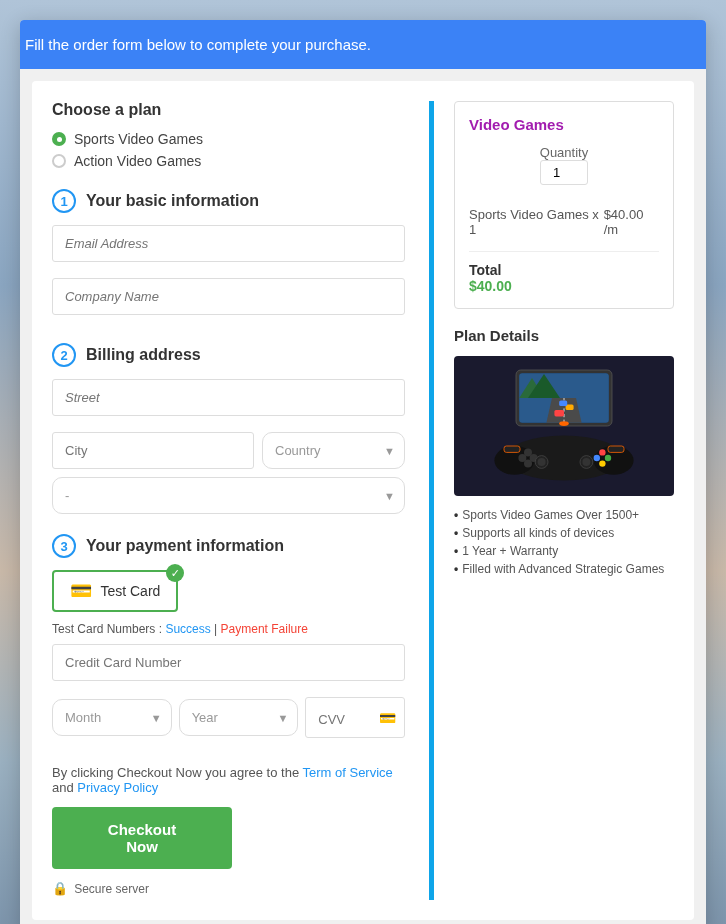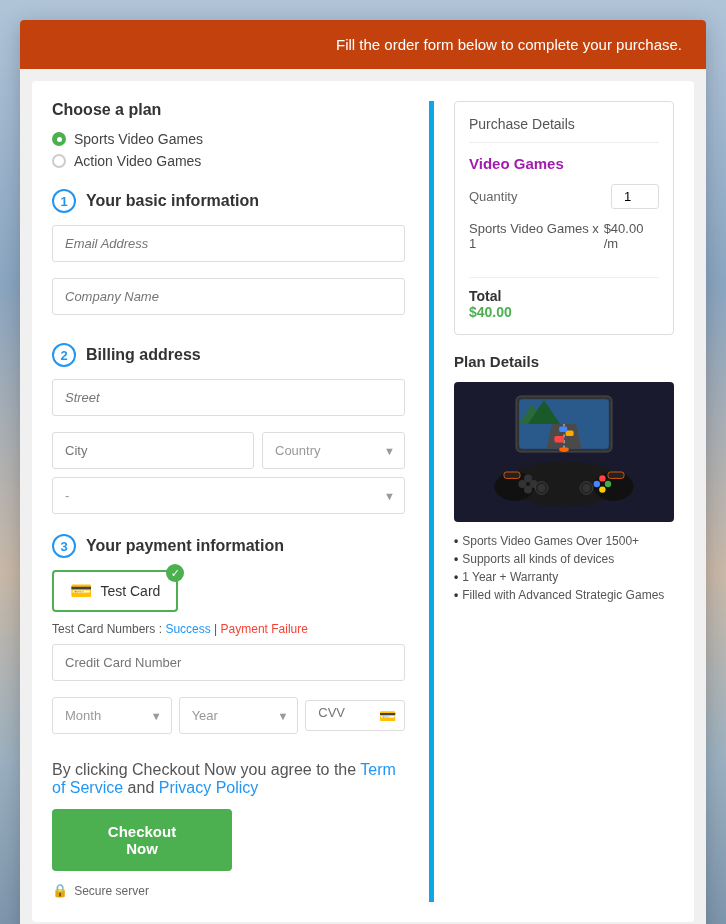--- a/index.html
+++ b/index.html
@@ -13,24 +13,24 @@
       padding: 20px;
     }
     .page-wrapper {
       width: 686px;
       background: #f0f0f0;
       border-radius: 4px;
       overflow: hidden;
       box-shadow: 0 4px 20px rgba(0,0,0,0.2);
     }
     .top-banner {
-      background: #c2410c;
+      background: #3b82f6;
       color: white;
-      text-align: right;
-      padding: 16px 24px;
+      text-align: left;
+      padding: 16px 5px;
       font-size: 15px;
     }
     .main-content {
       display: flex;
       gap: 0;
       padding: 20px;
       background: white;
       margin: 12px;
       border-radius: 4px;
     }
@@ -126,21 +126,21 @@
       margin-bottom: 8px;
       font-style: italic;
     }
     .select-wrap {
       flex: 1;
       position: relative;
     }
     .select-wrap select {
       width: 100%;
       border: 1px solid #ddd;
-      border-radius: 3px;
+      border-radius: 10px;
       padding: 10px 28px 10px 12px;
       font-size: 13px;
       color: #999;
       background: white;
       appearance: none;
       outline: none;
       cursor: pointer;
     }
     .select-arrow {
       position: absolute;
@@ -207,37 +207,37 @@
       margin-bottom: 12px;
     }
     .cvv-wrap {
       flex: 1;
       position: relative;
     }
     .cvv-input {
       width: 100%;
       border: 1px solid #ddd;
       border-radius: 3px;
-      padding: 4px 32px 10px 12px;
+      padding: 14px 32px 10px 12px;
       font-size: 13px;
       color: #0f172a;
       outline: none;
       background: white;
     }
     .cvv-icon {
       position: absolute;
       right: 8px;
       top: 50%;
       transform: translateY(-50%);
       color: #999;
       font-size: 14px;
     }
     
     .terms-text {
-      font-size: 16px;
+      font-size: 13px;
       color: #555;
       margin-bottom: 12px;
       margin-top: 27px;
     }
     .terms-text a {
       color: #2196F3;
       text-decoration: none;
     }
     
     .checkout-btn {
@@ -281,41 +281,42 @@
     .product-name {
       font-size: 15px;
       font-weight: 700;
       color: #a21caf;
       margin-bottom: 12px;
     }
     .qty-row {
       display: flex;
       justify-content: space-between;
       align-items: center;
-      margin-bottom: 12px;
+      margin-bottom: 22px;
+      flex-direction: column;
     }
     .qty-label {
       font-size: 13px;
       color: #666;
     }
     .qty-input {
       width: 48px;
       border: 1px solid #ddd;
       border-radius: 3px;
       padding: 4px 8px;
       text-align: center;
       font-size: 13px;
     }
     .price-row {
       display: flex;
       justify-content: space-between;
       font-size: 13px;
       color: #555;
       margin-bottom: 10px;
-      padding-bottom: 26px;
+      padding-bottom: 14px;
       border-bottom: 1px solid #eee;
     }
     .total-row {
       display: flex;
       justify-content: space-between;
       font-size: 14px;
       font-weight: 700;
       color: #333;
       flex-direction: column;
     }
@@ -494,21 +495,20 @@
       <div class="secure-row">
         <span class="lock-icon">🔒</span>
         <span>Secure server</span>
       </div>
       
     </div>
 
     <div class="right-panel">
 
       <div class="purchase-box">
-        <div class="purchase-title">Purchase Details</div>
         <div class="product-name">Video Games</div>
         <div class="qty-row">
           <span class="qty-label">Quantity</span>
           <input class="qty-input" type="number" value="1" style="">
         </div>
         <div class="price-row">
           <span>Sports Video Games x 1</span>
           <span>$40.00 /m</span>
         </div>
         <div class="total-row">

